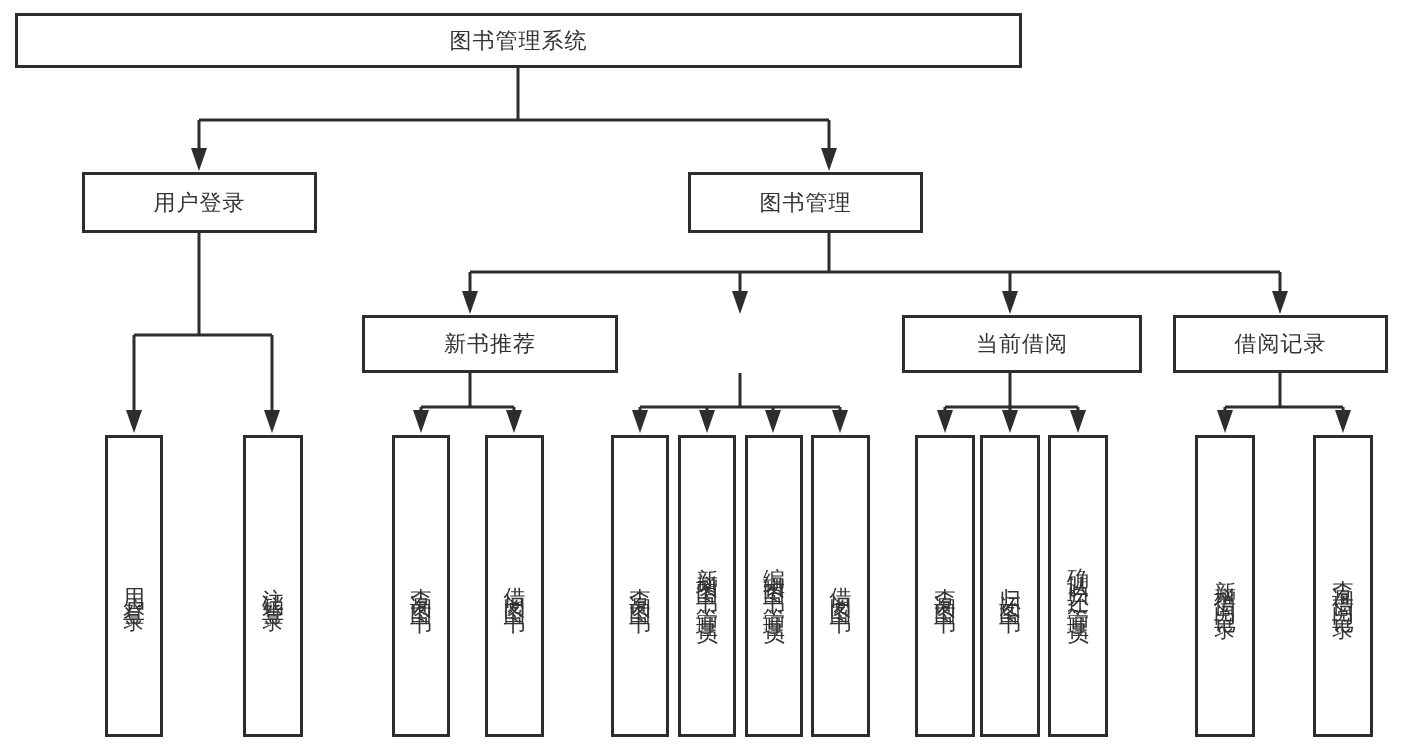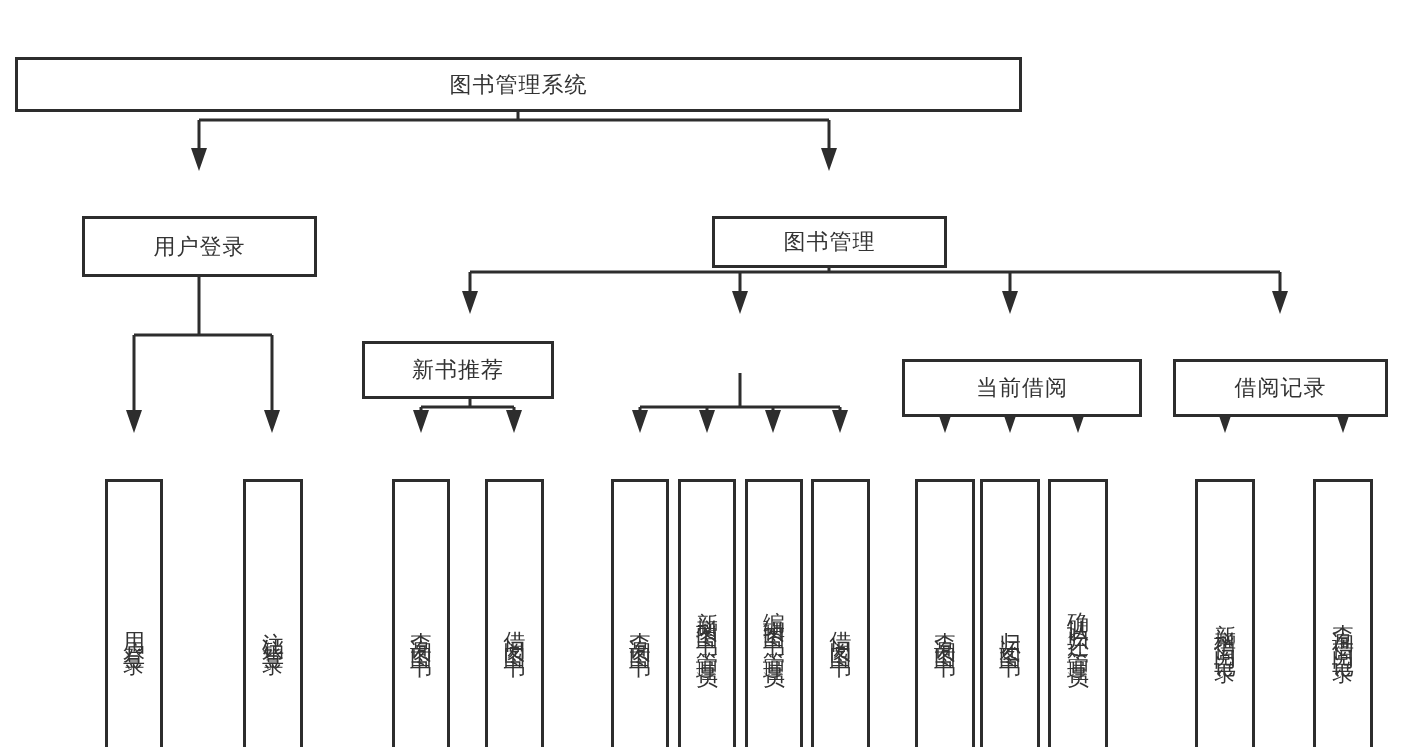--- a/index.html
+++ b/index.html
@@ -27,21 +27,20 @@
   .wires path { stroke: currentColor; stroke-width: 3; fill: none; }
   .wires polygon { fill: currentColor; stroke: none; }
   .node {
     position: absolute;
     border: 3px solid var(--line);
     background: #ffffff;
     display: flex;
     align-items: center;
     justify-content: center;
     color: var(--text);
-    margin-top: 44px;
   }
   .node.h .lbl {
     font-size: 22px;
     letter-spacing: 1px;
     white-space: nowrap;
   }
   .node.v .lbl {
     writing-mode: vertical-rl;
     text-orientation: mixed;
     font-size: 22px;
@@ -116,25 +115,25 @@
     </g>
   </svg>
 
   <div class="node h" style="left:15px;top:13px;width:1007px;height:55px">
     <span class="lbl">图书管理系统</span>
   </div>
 
   <div class="node h" style="left:82px;top:172px;width:235px;height:61px">
     <span class="lbl">用户登录</span>
   </div>
-  <div class="node h" style="left:712px;top:172px;width:235px;height:52px">
+  <div class="node h" style="left:688px;top:172px;width:235px;height:61px">
     <span class="lbl">图书管理</span>
   </div>
 
-  <div class="node h" style="left:362px;top:297px;width:192px;height:58px">
+  <div class="node h" style="left:362px;top:315px;width:256px;height:58px">
     <span class="lbl">新书推荐</span>
   </div>
   <div class="node h" style="left:902px;top:315px;width:240px;height:58px">
     <span class="lbl">当前借阅</span>
   </div>
   <div class="node h" style="left:1173px;top:315px;width:215px;height:58px">
     <span class="lbl">借阅记录</span>
   </div>
 
   <div class="node v" style="left:105px;top:435px;width:58px;height:302px">

